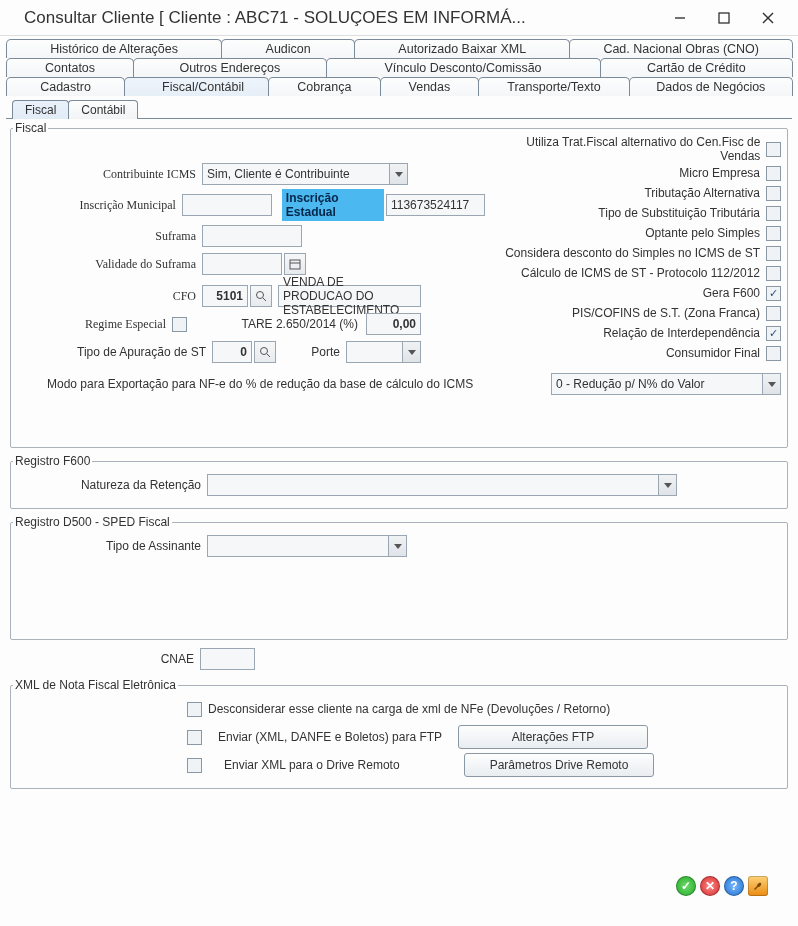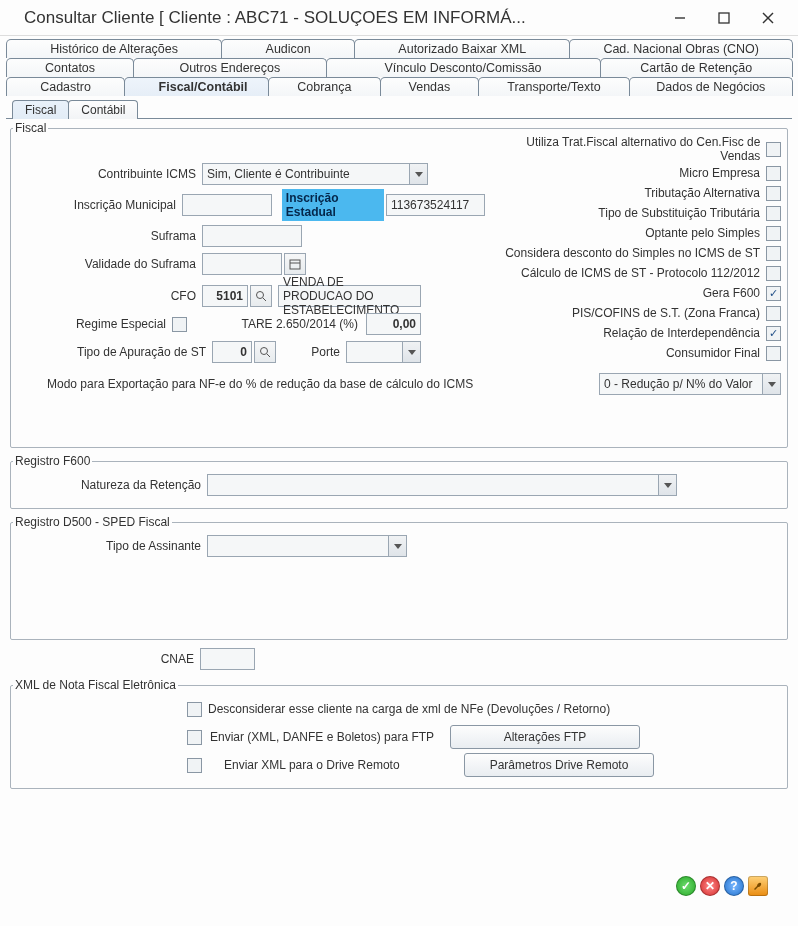--- a/index.html
+++ b/index.html
@@ -53,21 +53,21 @@
     padding: 2px 10px;
     font-size: 12.5px;
     text-align: center;
     cursor: pointer;
     margin-right: -1px;
     white-space: nowrap;
     overflow: hidden;
   }
   .tab.active {
     background: linear-gradient(#eef4fb,#e6eef7);
-    font-weight: 700;
+    font-weight: 400;
     position: relative;
     z-index: 2;
     padding-left: 23px;
   }
   .tabstrip-border {
     border-top: 1px solid #7a8a99;
     margin-top: -1px;
   }
 
   .subtabs {
@@ -121,21 +121,21 @@
     align-items: center;
     min-height: 26px;
     margin-bottom: 2px;
   }
   .lbl {
     text-align: right;
     padding-right: 6px;
     font-size: 12px;
     white-space: nowrap;
   }
-  .lbl.w180 { width: 185px; }
+  .lbl.w180 { width: 185px; font-family: Liberation Serif, serif; }
   .lbl.w190 { width: 190px; }
 
   .dropdown, .textbox {
     border: 1px solid #9aa6b2;
     background: #f5f7f8;
     height: 22px;
     display: flex;
     align-items: center;
     padding: 0 4px;
     font-size: 12px;
@@ -257,21 +257,21 @@
   <div class="tabs-row">
     <div class="tab" style="flex:1.3">Histórico de Alterações</div>
     <div class="tab" style="flex:0.75">Audicon</div>
     <div class="tab" style="flex:1.3">Autorizado Baixar XML</div>
     <div class="tab" style="flex:1.35">Cad. Nacional Obras (CNO)</div>
   </div>
   <div class="tabs-row">
     <div class="tab" style="flex:0.65">Contatos</div>
     <div class="tab" style="flex:1.05">Outros Endereços</div>
     <div class="tab" style="flex:1.55">Vínculo Desconto/Comissão</div>
-    <div class="tab" style="flex:1.05">Cartão de Retenção</div>
+    <div class="tab" style="flex:1.05">Cartão de Crédito</div>
   </div>
   <div class="tabs-row">
     <div class="tab" style="flex:0.75">Cadastro</div>
     <div class="tab active" style="flex:0.85">Fiscal/Contábil</div>
     <div class="tab" style="flex:0.7">Cobrança</div>
     <div class="tab" style="flex:0.6">Vendas</div>
     <div class="tab" style="flex:1.0">Transporte/Texto</div>
     <div class="tab" style="flex:1.1">Dados de Negócios</div>
   </div>
   <div class="tabstrip-border"></div>
@@ -286,21 +286,21 @@
 <div class="content">
 
   <fieldset class="group" style="padding-top:0">
     <legend>Fiscal</legend>
 
     <div class="two-col">
       <div class="left-col">
         <div style="height:26px"></div>
         <div class="row">
           <div class="lbl w180">Contribuinte ICMS</div>
-          <div class="dropdown" style="width:226px">
+          <div class="dropdown" style="width:206px">
             <span>Sim, Cliente é Contribuinte</span>
             <div class="dd-btn"></div>
           </div>
         </div>
         <div class="row">
           <div class="lbl w180">Inscrição Municipal</div>
           <div class="textbox" style="width:100px"></div>
           <span class="inscricao-estadual-lbl" style="margin-left:10px">Inscrição Estadual</span>
           <div class="textbox" style="width:110px;margin-left:2px">113673524117</div>
         </div>
@@ -404,21 +404,21 @@
         <div class="checkline">
             <span class="cl-label">Consumidor Final</span>
             <span class="checkbox"></span>
           </div>
       </div>
     </div>
 
     <div class="row" style="margin-top:4px">
       <div style="width:30px"></div>
       <div class="lbl" style="flex:1;text-align:left;padding-left:0">Modo para Exportação para NF-e do % de redução da base de cálculo do ICMS</div>
-      <div class="dropdown" style="width:182px">
+      <div class="dropdown" style="width:230px">
         <span>0 - Redução p/ N% do Valor</span>
         <div class="dd-btn"></div>
       </div>
     </div>
     <div style="height:40px"></div>
   </fieldset>
 
   <fieldset class="group">
     <legend>Registro F600</legend>
     <div class="row">
@@ -450,21 +450,21 @@
   <fieldset class="group">
     <legend>XML de Nota Fiscal Eletrônica</legend>
     <div class="row">
       <div style="width:170px"></div>
       <span class="checkbox"></span>
       <span style="margin-left:6px">Desconsiderar esse cliente na carga de xml de NFe (Devoluções / Retorno)</span>
     </div>
     <div class="row">
       <div style="width:170px"></div>
       <span class="checkbox"></span>
-      <span style="margin-left:8px;flex:0 0 240px">Enviar (XML, DANFE e Boletos) para FTP</span>
+      <span style="margin-left:16px;flex:0 0 240px">Enviar (XML, DANFE e Boletos) para FTP</span>
       <div class="button" style="width:190px">Alterações FTP</div>
     </div>
     <div class="row">
       <div style="width:170px"></div>
       <span class="checkbox"></span>
       <span style="margin-left:22px;flex:0 0 240px">Enviar XML para o Drive Remoto</span>
       <div class="button" style="width:190px">Parâmetros Drive Remoto</div>
     </div>
   </fieldset>
 

